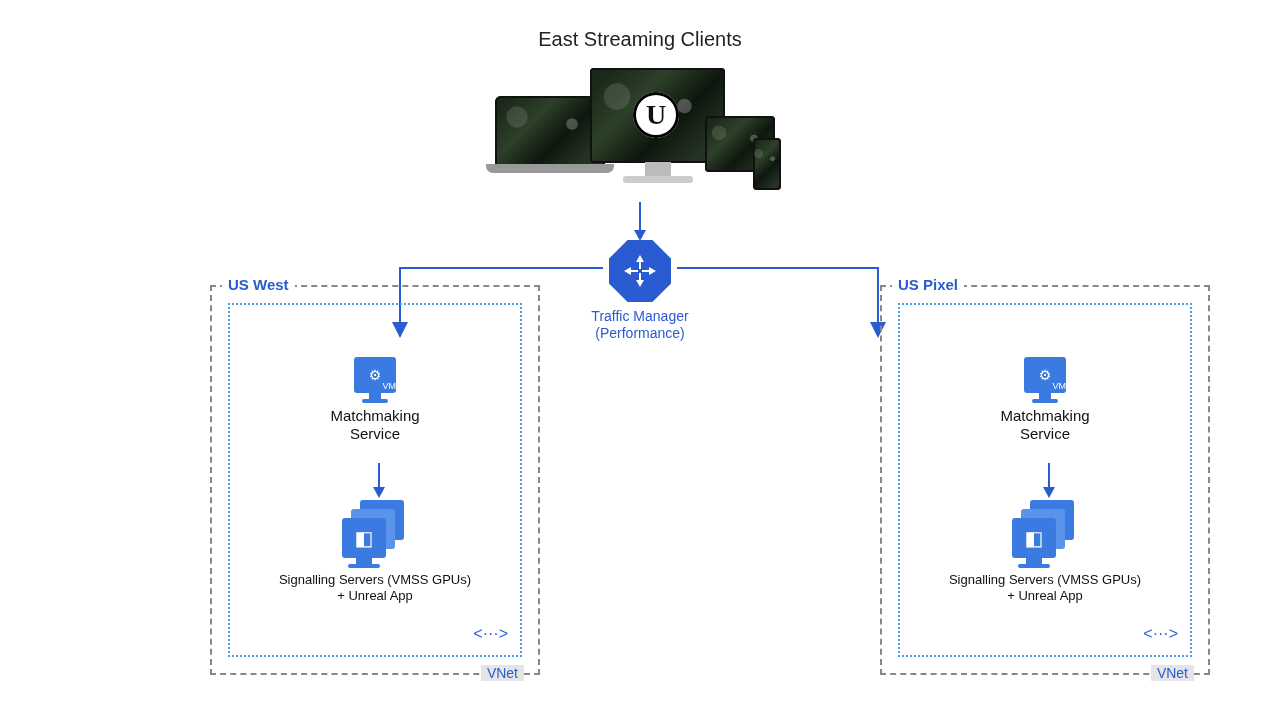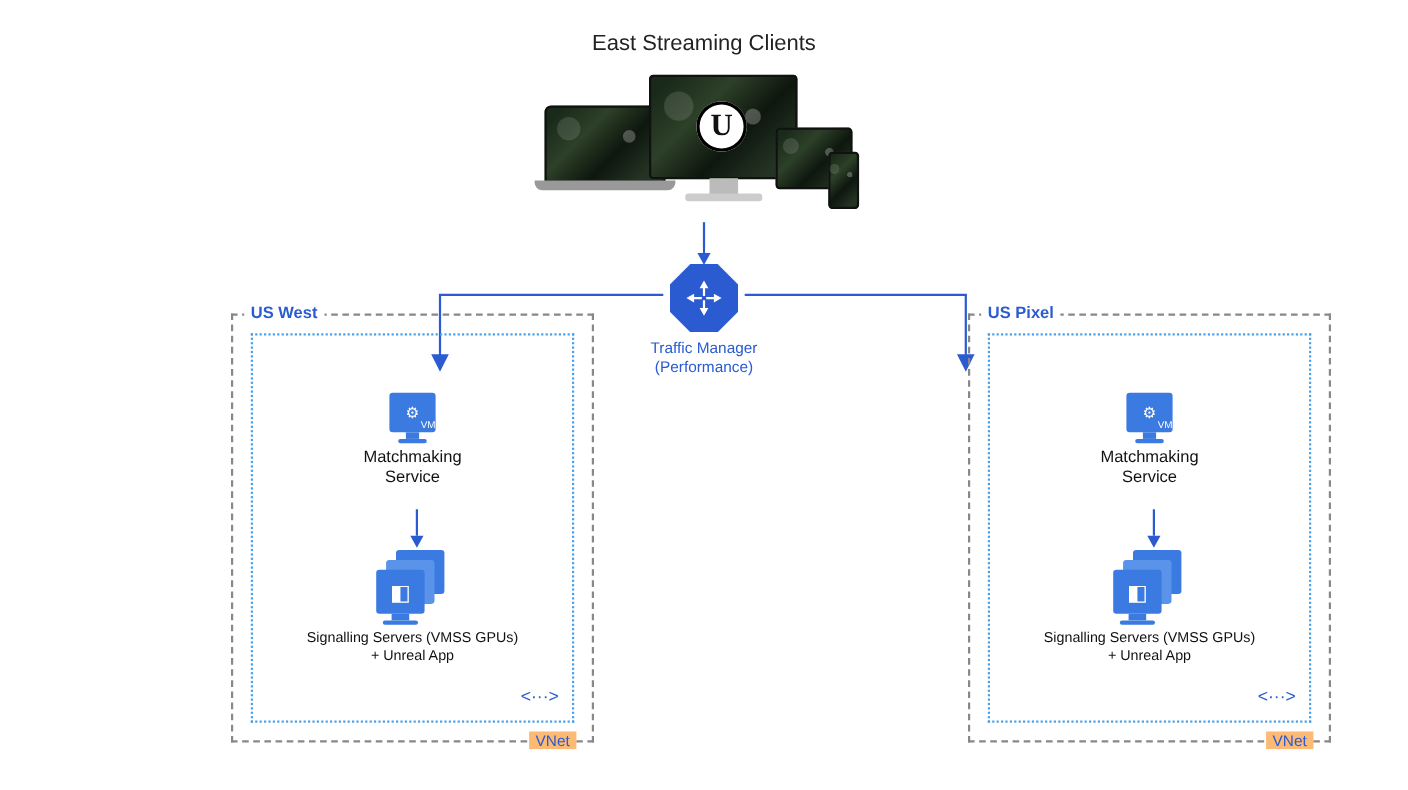--- a/index.html
+++ b/index.html
@@ -85,21 +85,21 @@
 .region.east { right: 70px; }
 .region-title {
   position:absolute; top:-11px; left:10px; background:#fff; padding:0 6px;
   color:#2a5bd1; font-size:15px; font-weight:600;
 }
 .vnet-box {
   position:absolute; inset:16px 16px 16px 16px;
   border:2px dotted #4aa0e8;
 }
 .vnet-label {
-  position:absolute; right:14px; bottom:-8px; background:#fdba74; padding:0 6px;
+  position:absolute; right:14px; bottom:-8px; background:#e5e5e5; padding:0 6px;
   color:#2a5bd1; font-size:14px;
 }
 .vnet-icon {
   position:absolute; right:12px; bottom:12px;
   color:#2a5bd1; font-size:16px;
 }
 .mm {
   position:absolute; top:52px; left:0; right:0; text-align:center;
 }
 .vm-icon {

